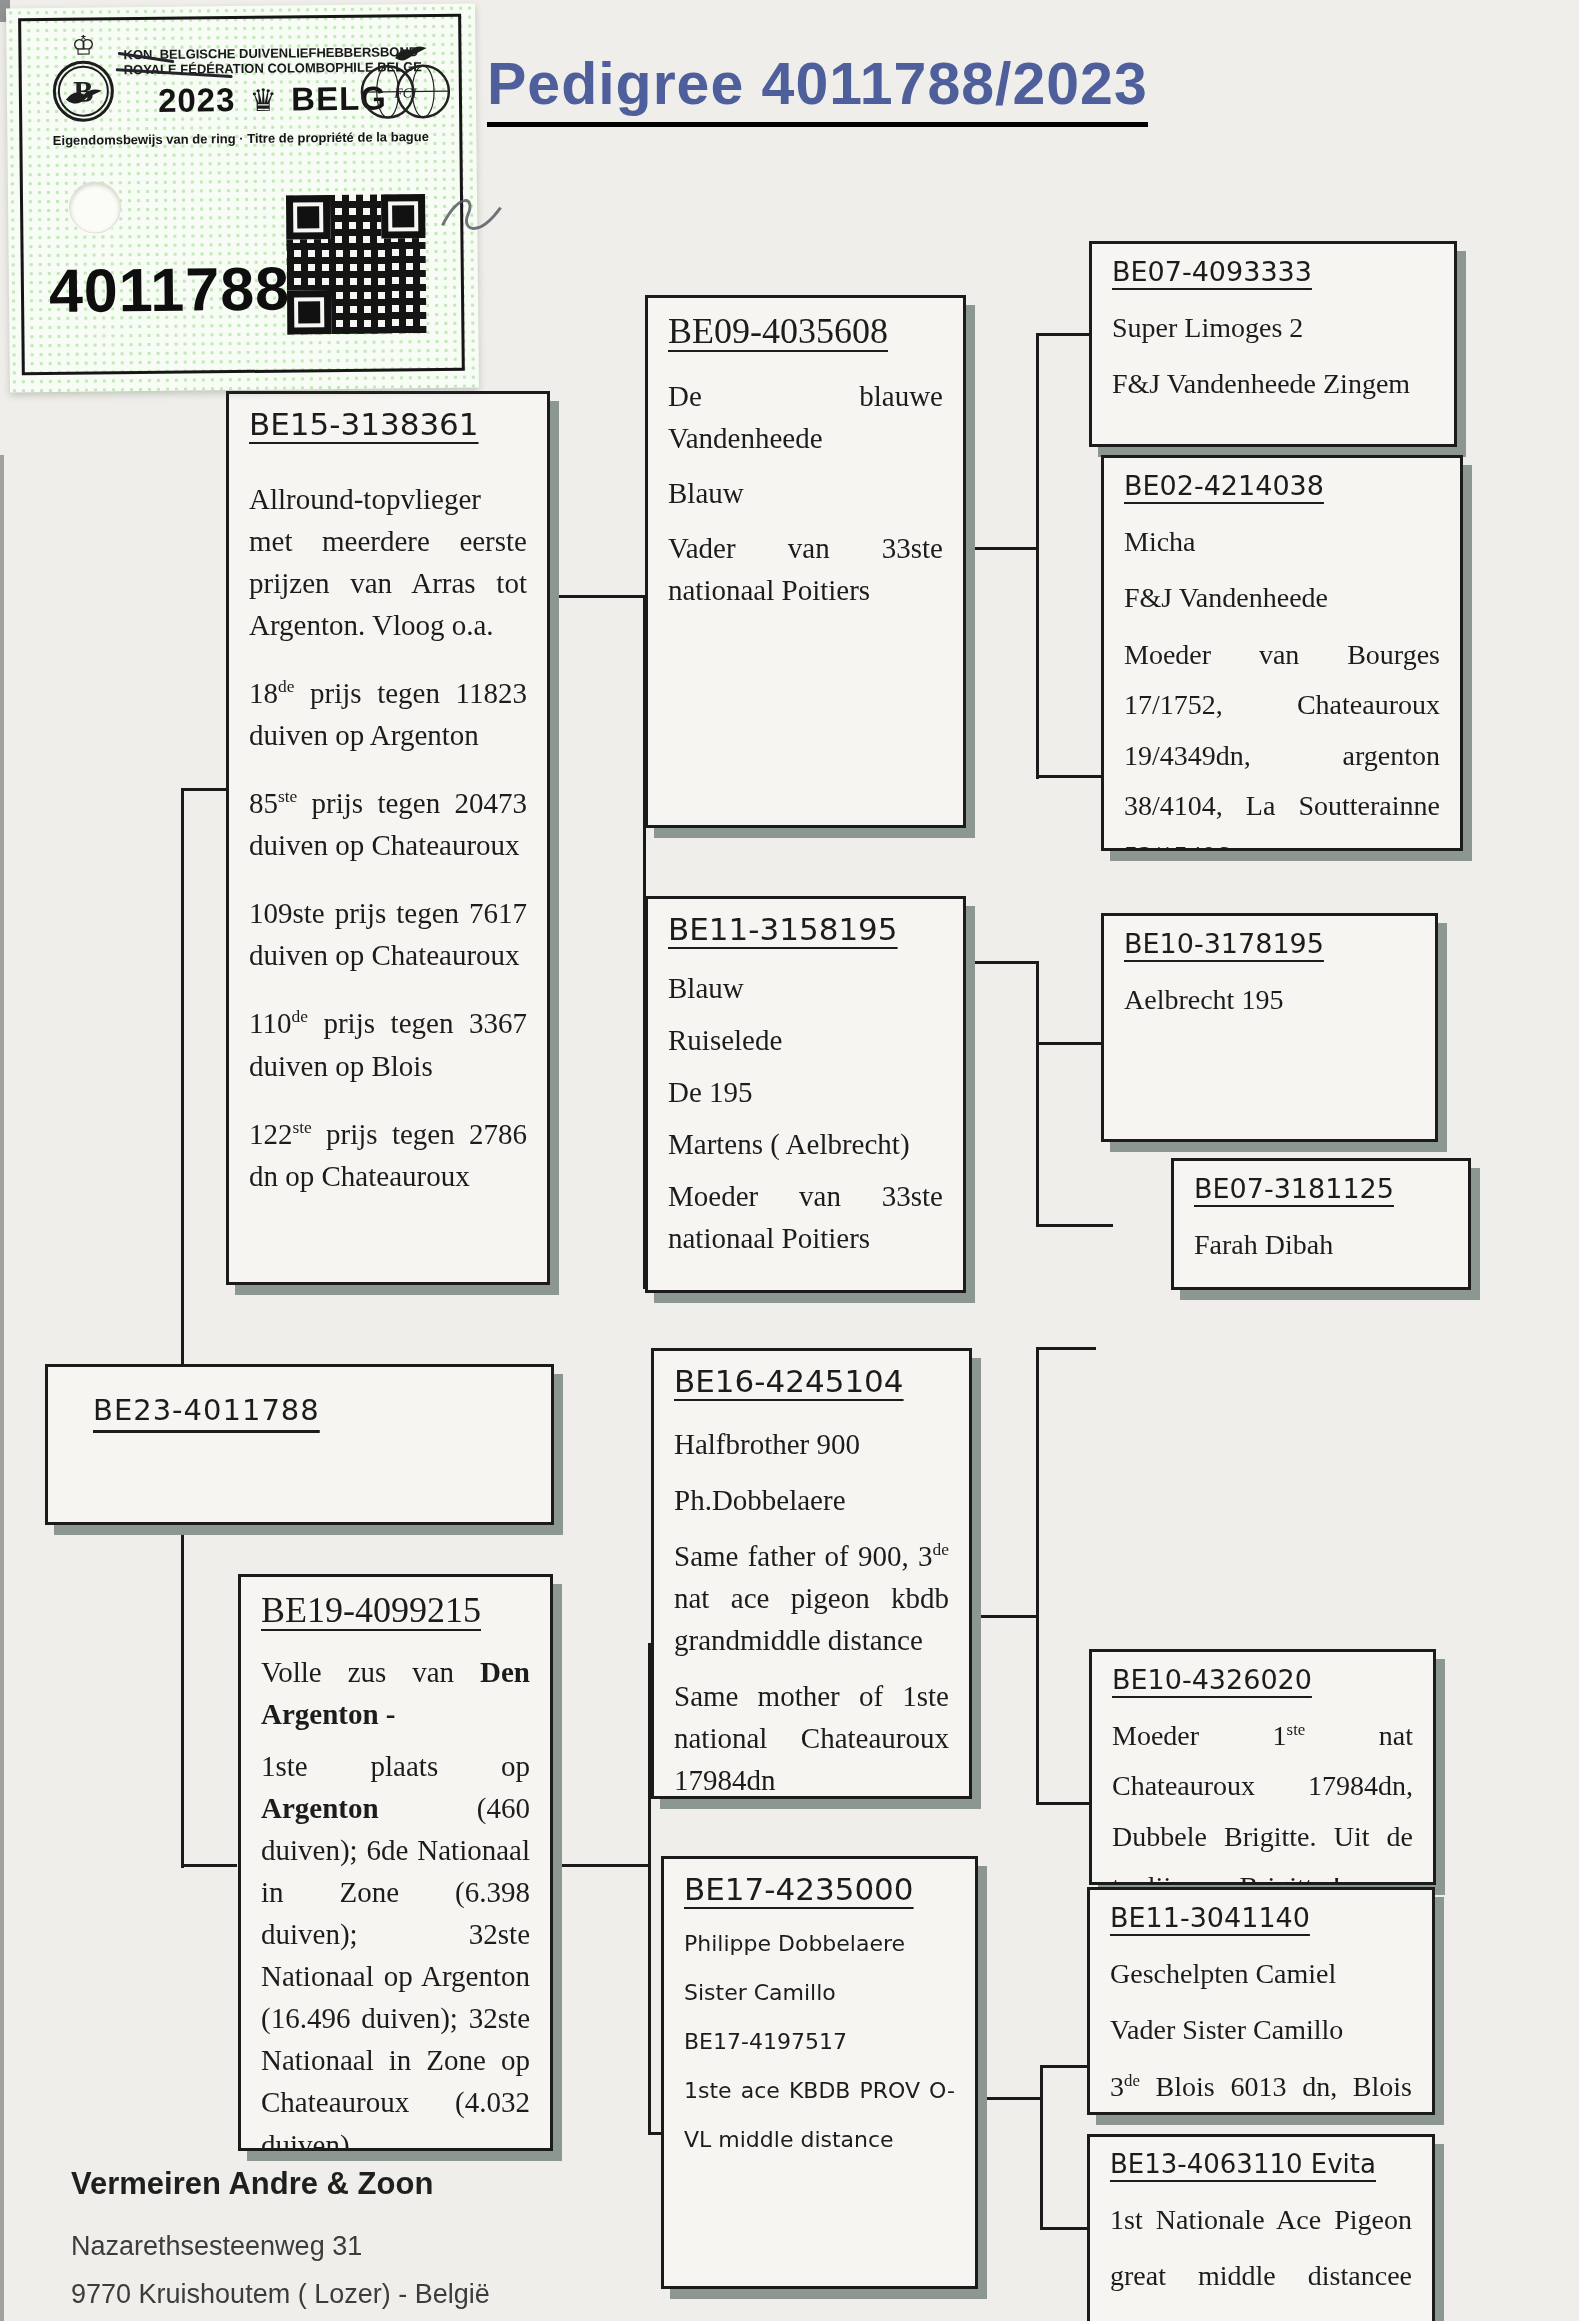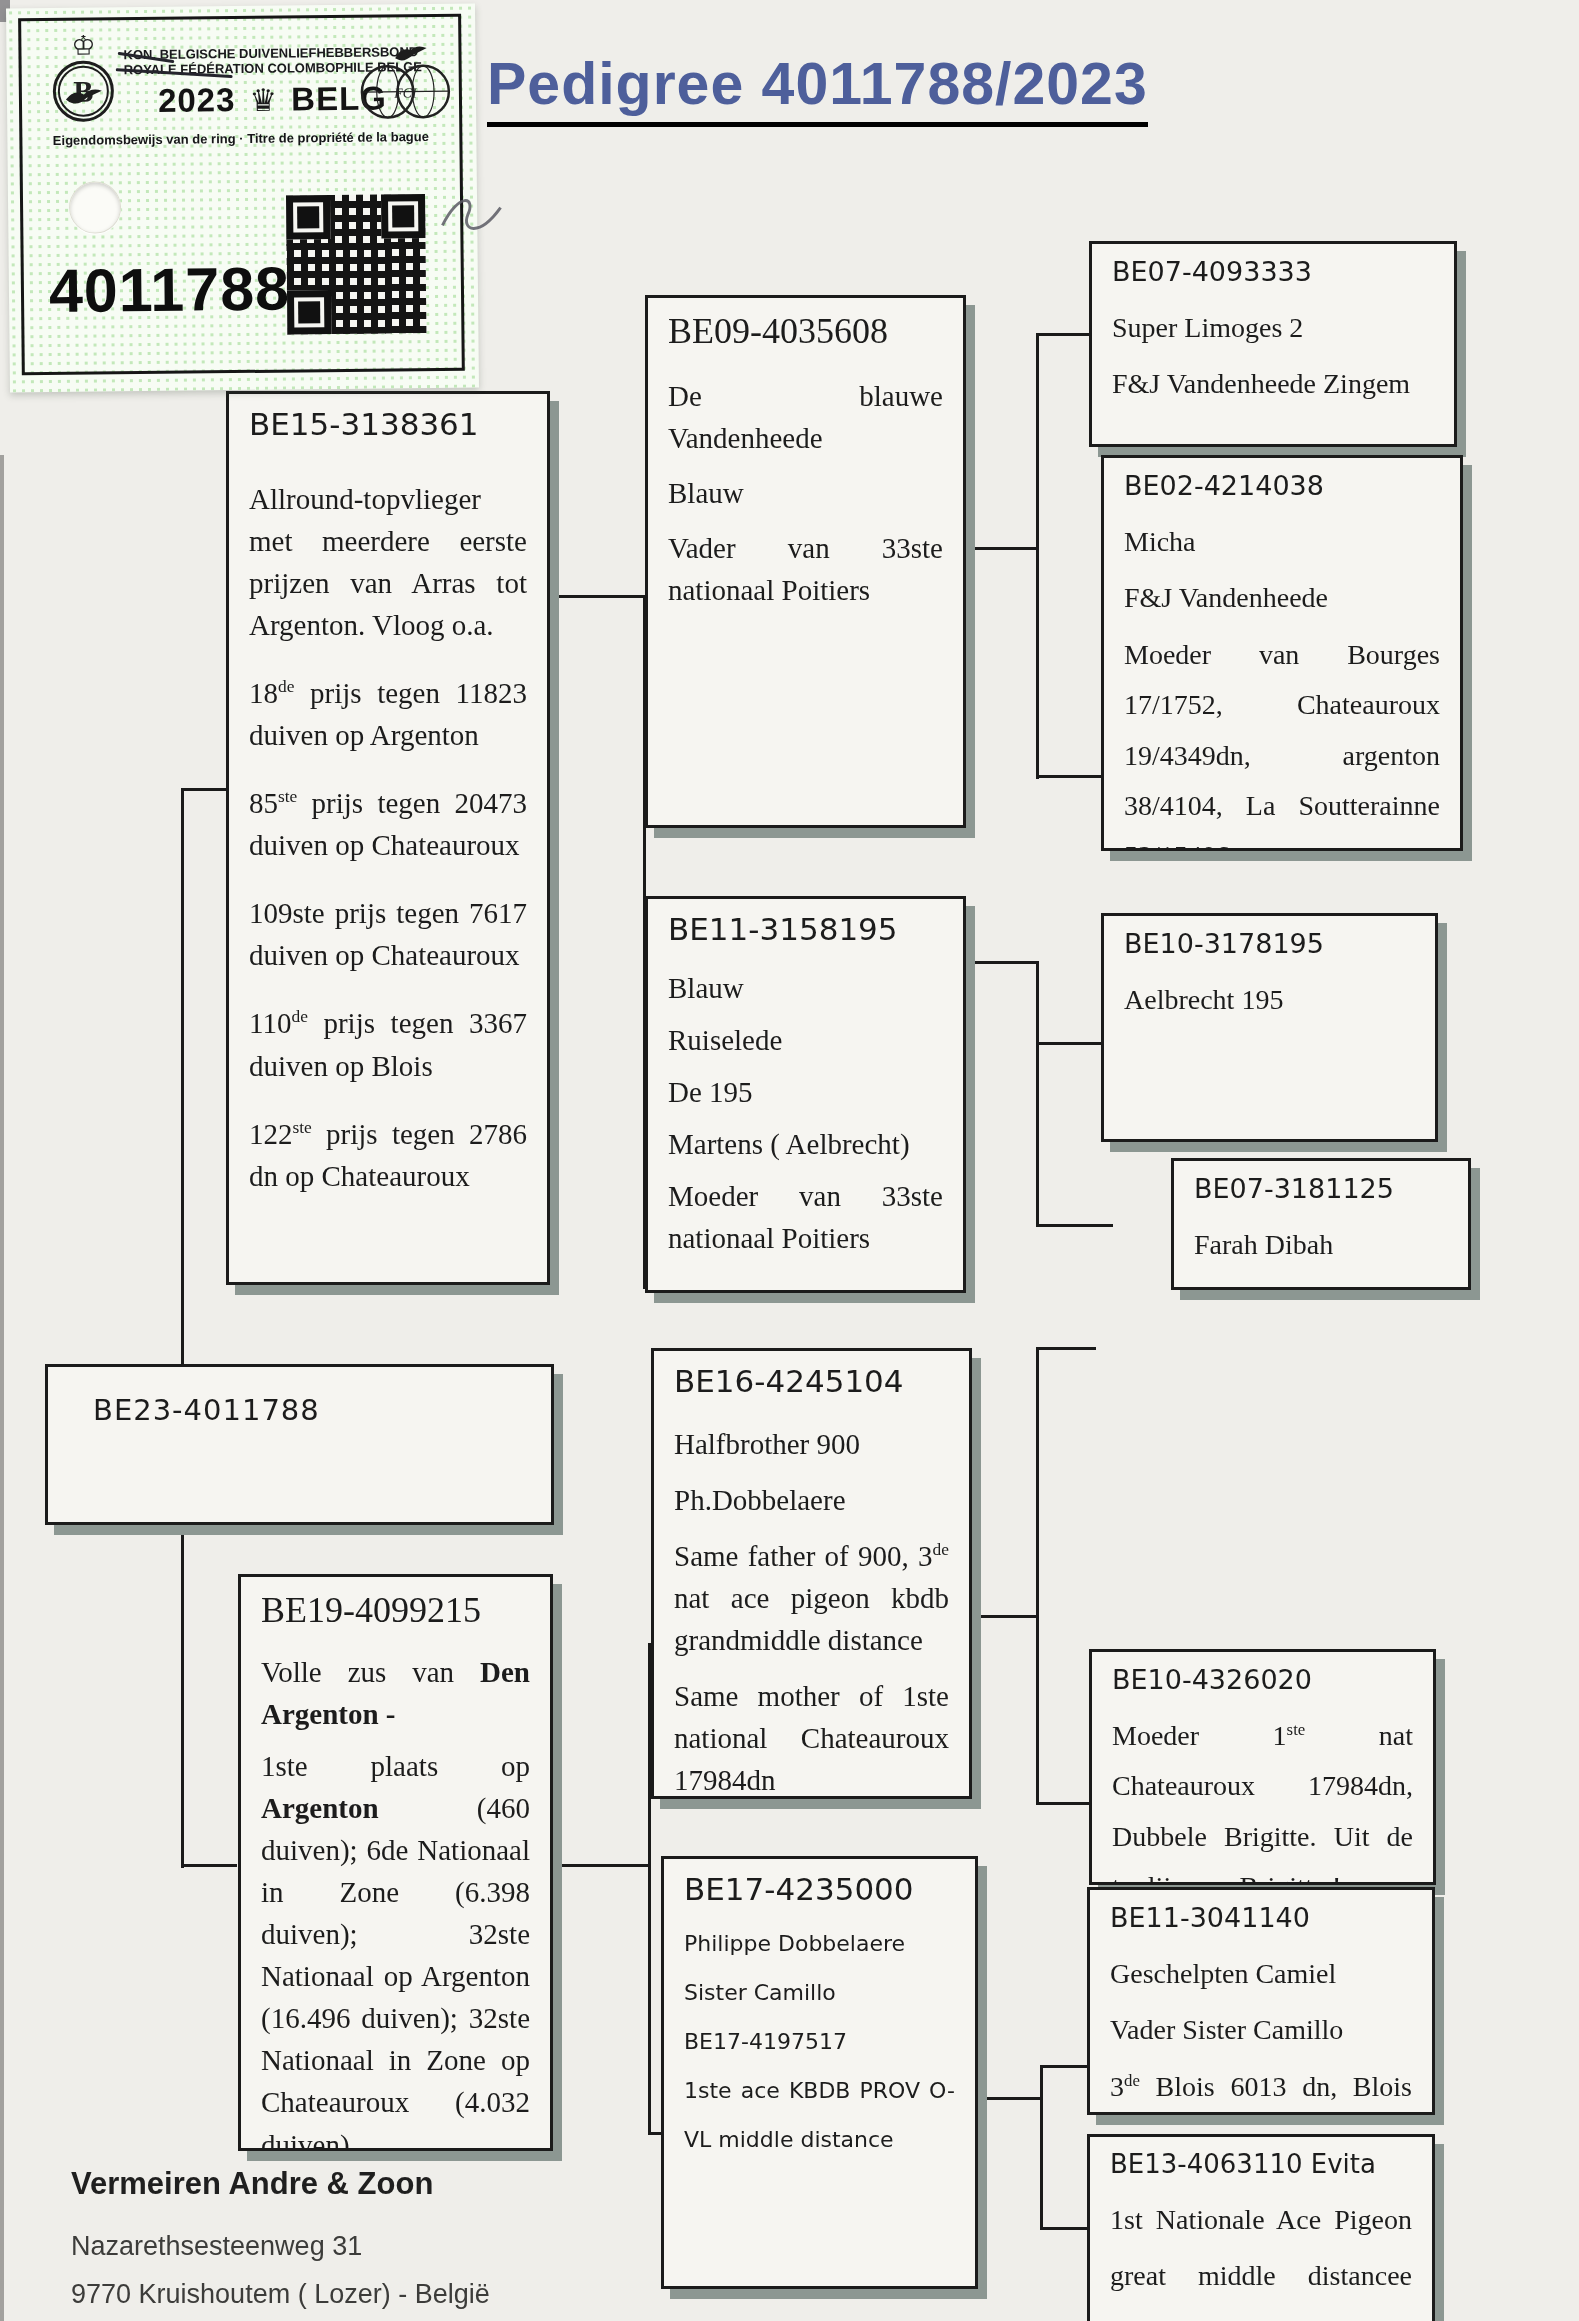--- a/index.html
+++ b/index.html
@@ -51,21 +51,21 @@
   
   #title{position:absolute;left:487px;top:50px;font-size:59px;font-weight:800;letter-spacing:1px;
     color:#4e5f9b;border-bottom:5px solid #000000;padding-bottom:4px;z-index:5;white-space:nowrap;text-align:center;}
 
   
   .ln{position:absolute;background:#1a1a1a;z-index:1;}
 
   
   .pbox{position:absolute;background:#f6f5f1;border:3px solid #1b1b1b;box-shadow:9px 10px 0 #8c9792;
     z-index:2;padding:12px 20px;box-sizing:border-box;overflow:hidden;}
-  .bh{display:inline-block;text-decoration-thickness:2px;text-underline-offset:7px;
+  .bh{display:inline-block;text-decoration:underline;text-decoration-thickness:2px;text-underline-offset:7px;
     margin-bottom:10px;white-space:nowrap;}
   .h1{font-family:"Liberation Serif",serif;font-size:36px;}
   .h2{font-family:"DejaVu Sans",sans-serif;font-size:31px;}
   .h3{font-family:"DejaVu Sans",sans-serif;font-size:27px;}
   .h3s{font-family:"DejaVu Sans",sans-serif;font-size:26px;}
   .h4{font-family:"DejaVu Sans",sans-serif;font-size:31px;}
   .hbig{font-family:"DejaVu Sans",sans-serif;font-size:29px;letter-spacing:1px;
     text-decoration-thickness:3px;text-underline-offset:10px;margin-left:15px;}
   .bb p{text-align:justify;margin:14px 0;}
   .bb p.jl{text-align:justify;text-align-last:justify;}

